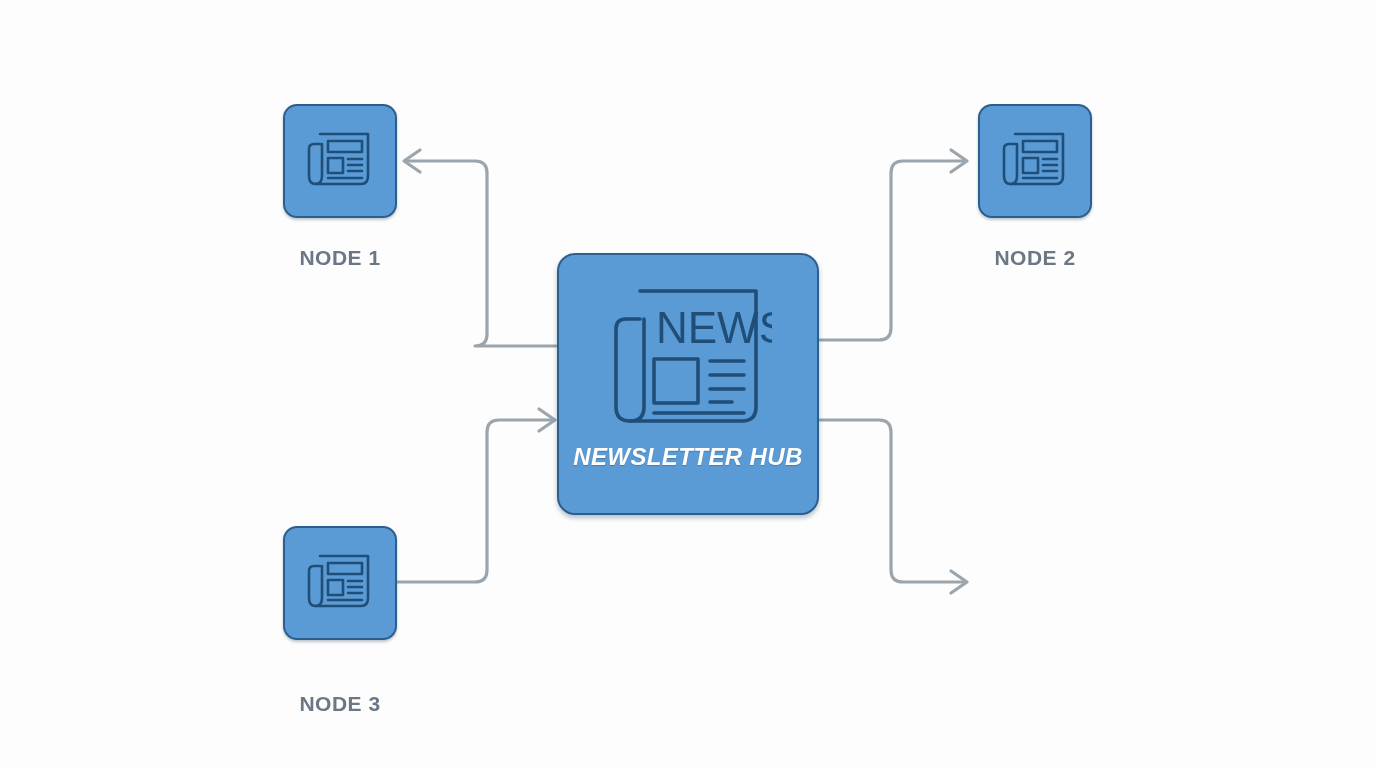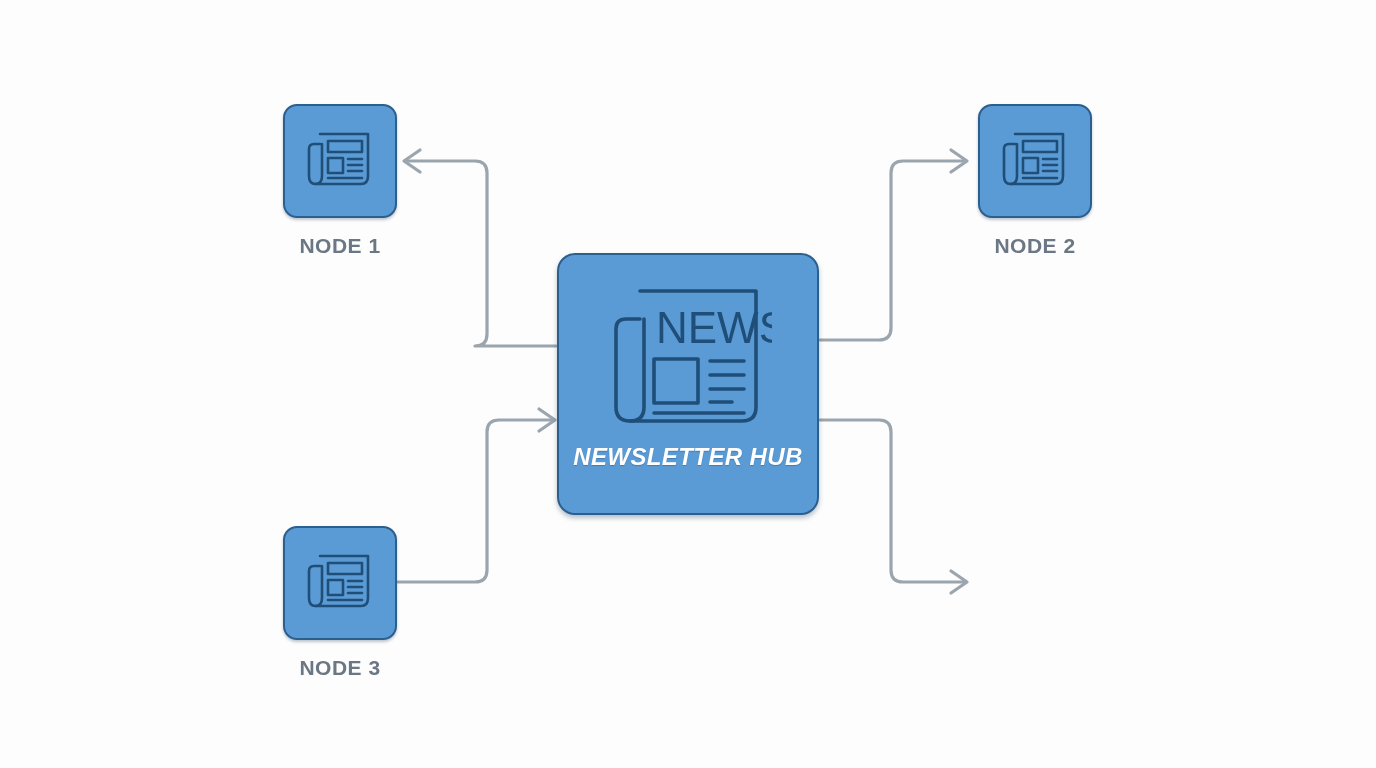--- a/index.html
+++ b/index.html
@@ -41,21 +41,21 @@
     display: flex;
     align-items: center;
     justify-content: center;
     box-shadow: 0 2px 3px rgba(20,50,80,0.28);
   }
   .node-box.small {
     width: 114px;
     height: 114px;
   }
   .node-label {
-    margin-top: 16px;
+    margin-top: 28px;
     font-family: "Liberation Sans", sans-serif;
     font-weight: bold;
     font-size: 21px;
     letter-spacing: 0.5px;
     color: #6b7785;
     white-space: nowrap;
     text-align: center;
   }
   
   #hub-node {
@@ -166,21 +166,21 @@
           <line x1="42" y1="29" x2="56" y2="29"></line>
           <line x1="42" y1="35" x2="56" y2="35"></line>
           <line x1="42" y1="41" x2="56" y2="41"></line>
           <line x1="22" y1="48" x2="56" y2="48"></line>
         </svg>
       </span>
     </div>
     <div class="node-label">NODE 2</div>
   </div>
 
-  <div class="node" id="node-3" style="left:283px; top:526px;">
+  <div class="node" id="node-3" style="left:283px; top:526px;gap:24px;">
     <div class="node-box small">
       <span>
         <svg class="icon-svg" width="68" height="62" viewBox="0 0 68 62" fill="none" stroke="#1f4e79" stroke-width="2.6" stroke-linecap="round" stroke-linejoin="round">
           <path d="M 14 14 L 8 14 Q 3 14 3 19 L 3 46 Q 3 54 9.5 54 Q 16 54 16 46 L 16 14"></path>
           <path d="M 14 4 L 62 4 L 62 46 Q 62 54 55 54 L 9.5 54"></path>
           <rect x="22" y="11" width="34" height="11"></rect>
           <rect x="22" y="28" width="15" height="15"></rect>
           <line x1="42" y1="29" x2="56" y2="29"></line>
           <line x1="42" y1="35" x2="56" y2="35"></line>
           <line x1="42" y1="41" x2="56" y2="41"></line>

